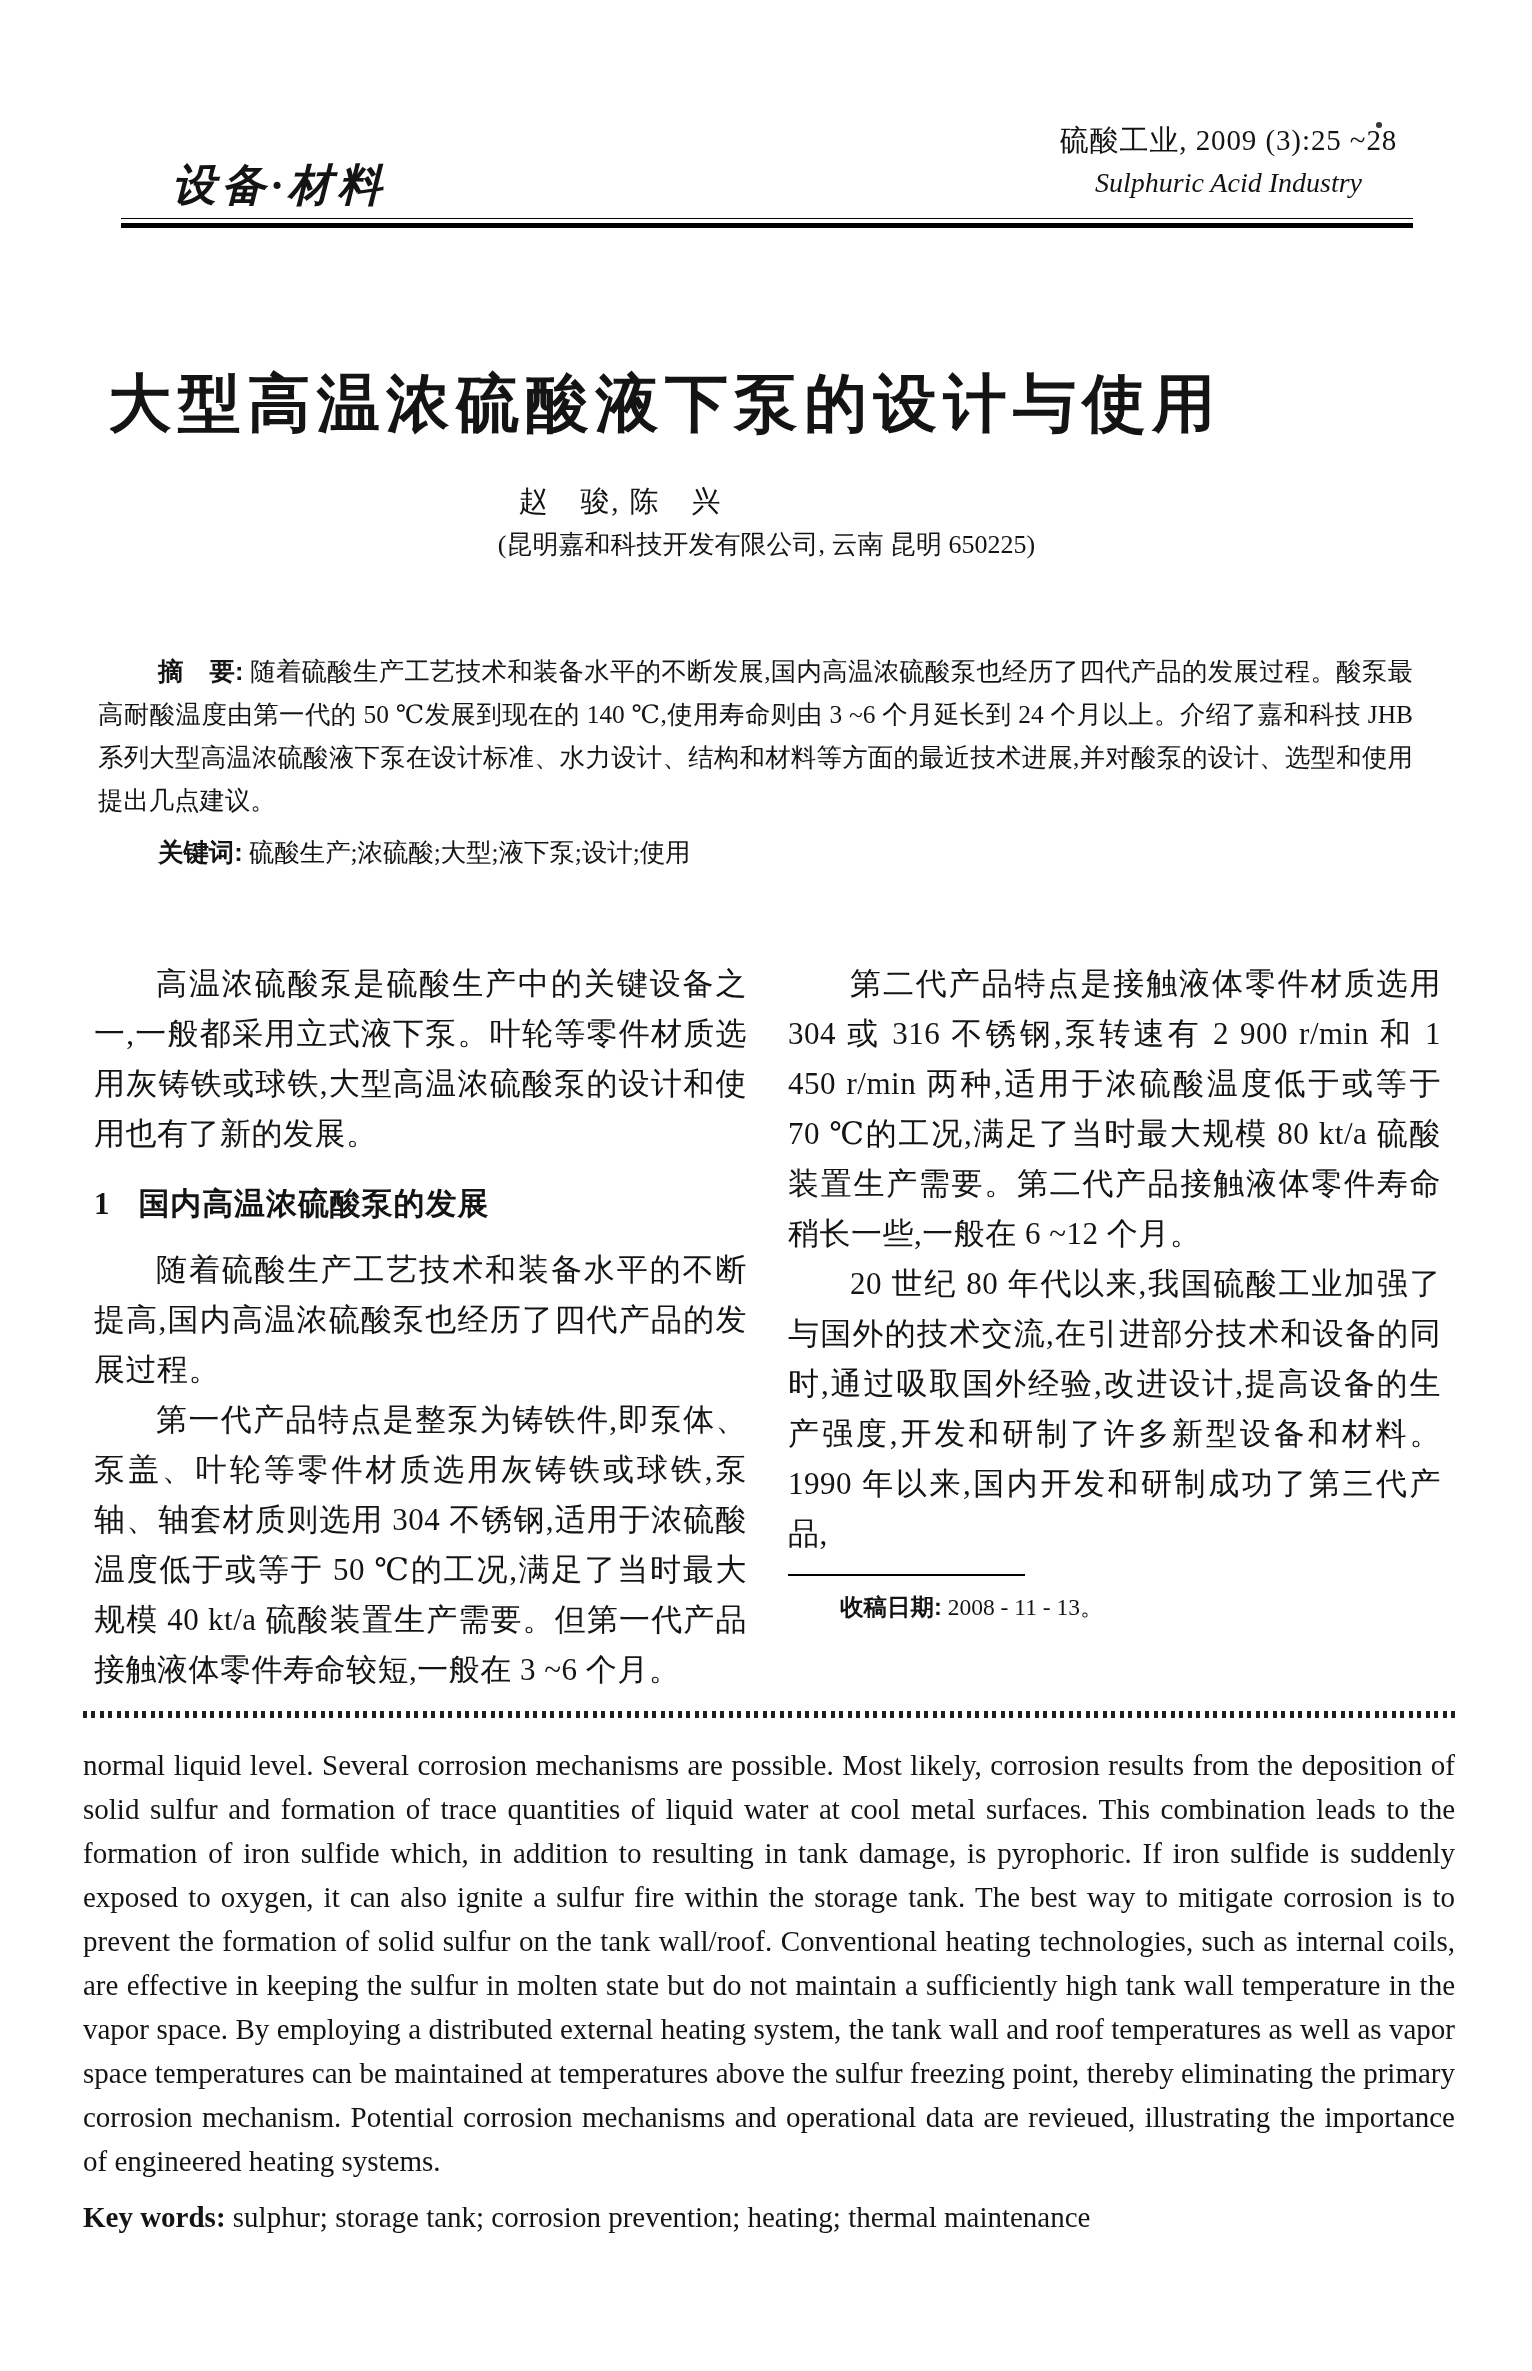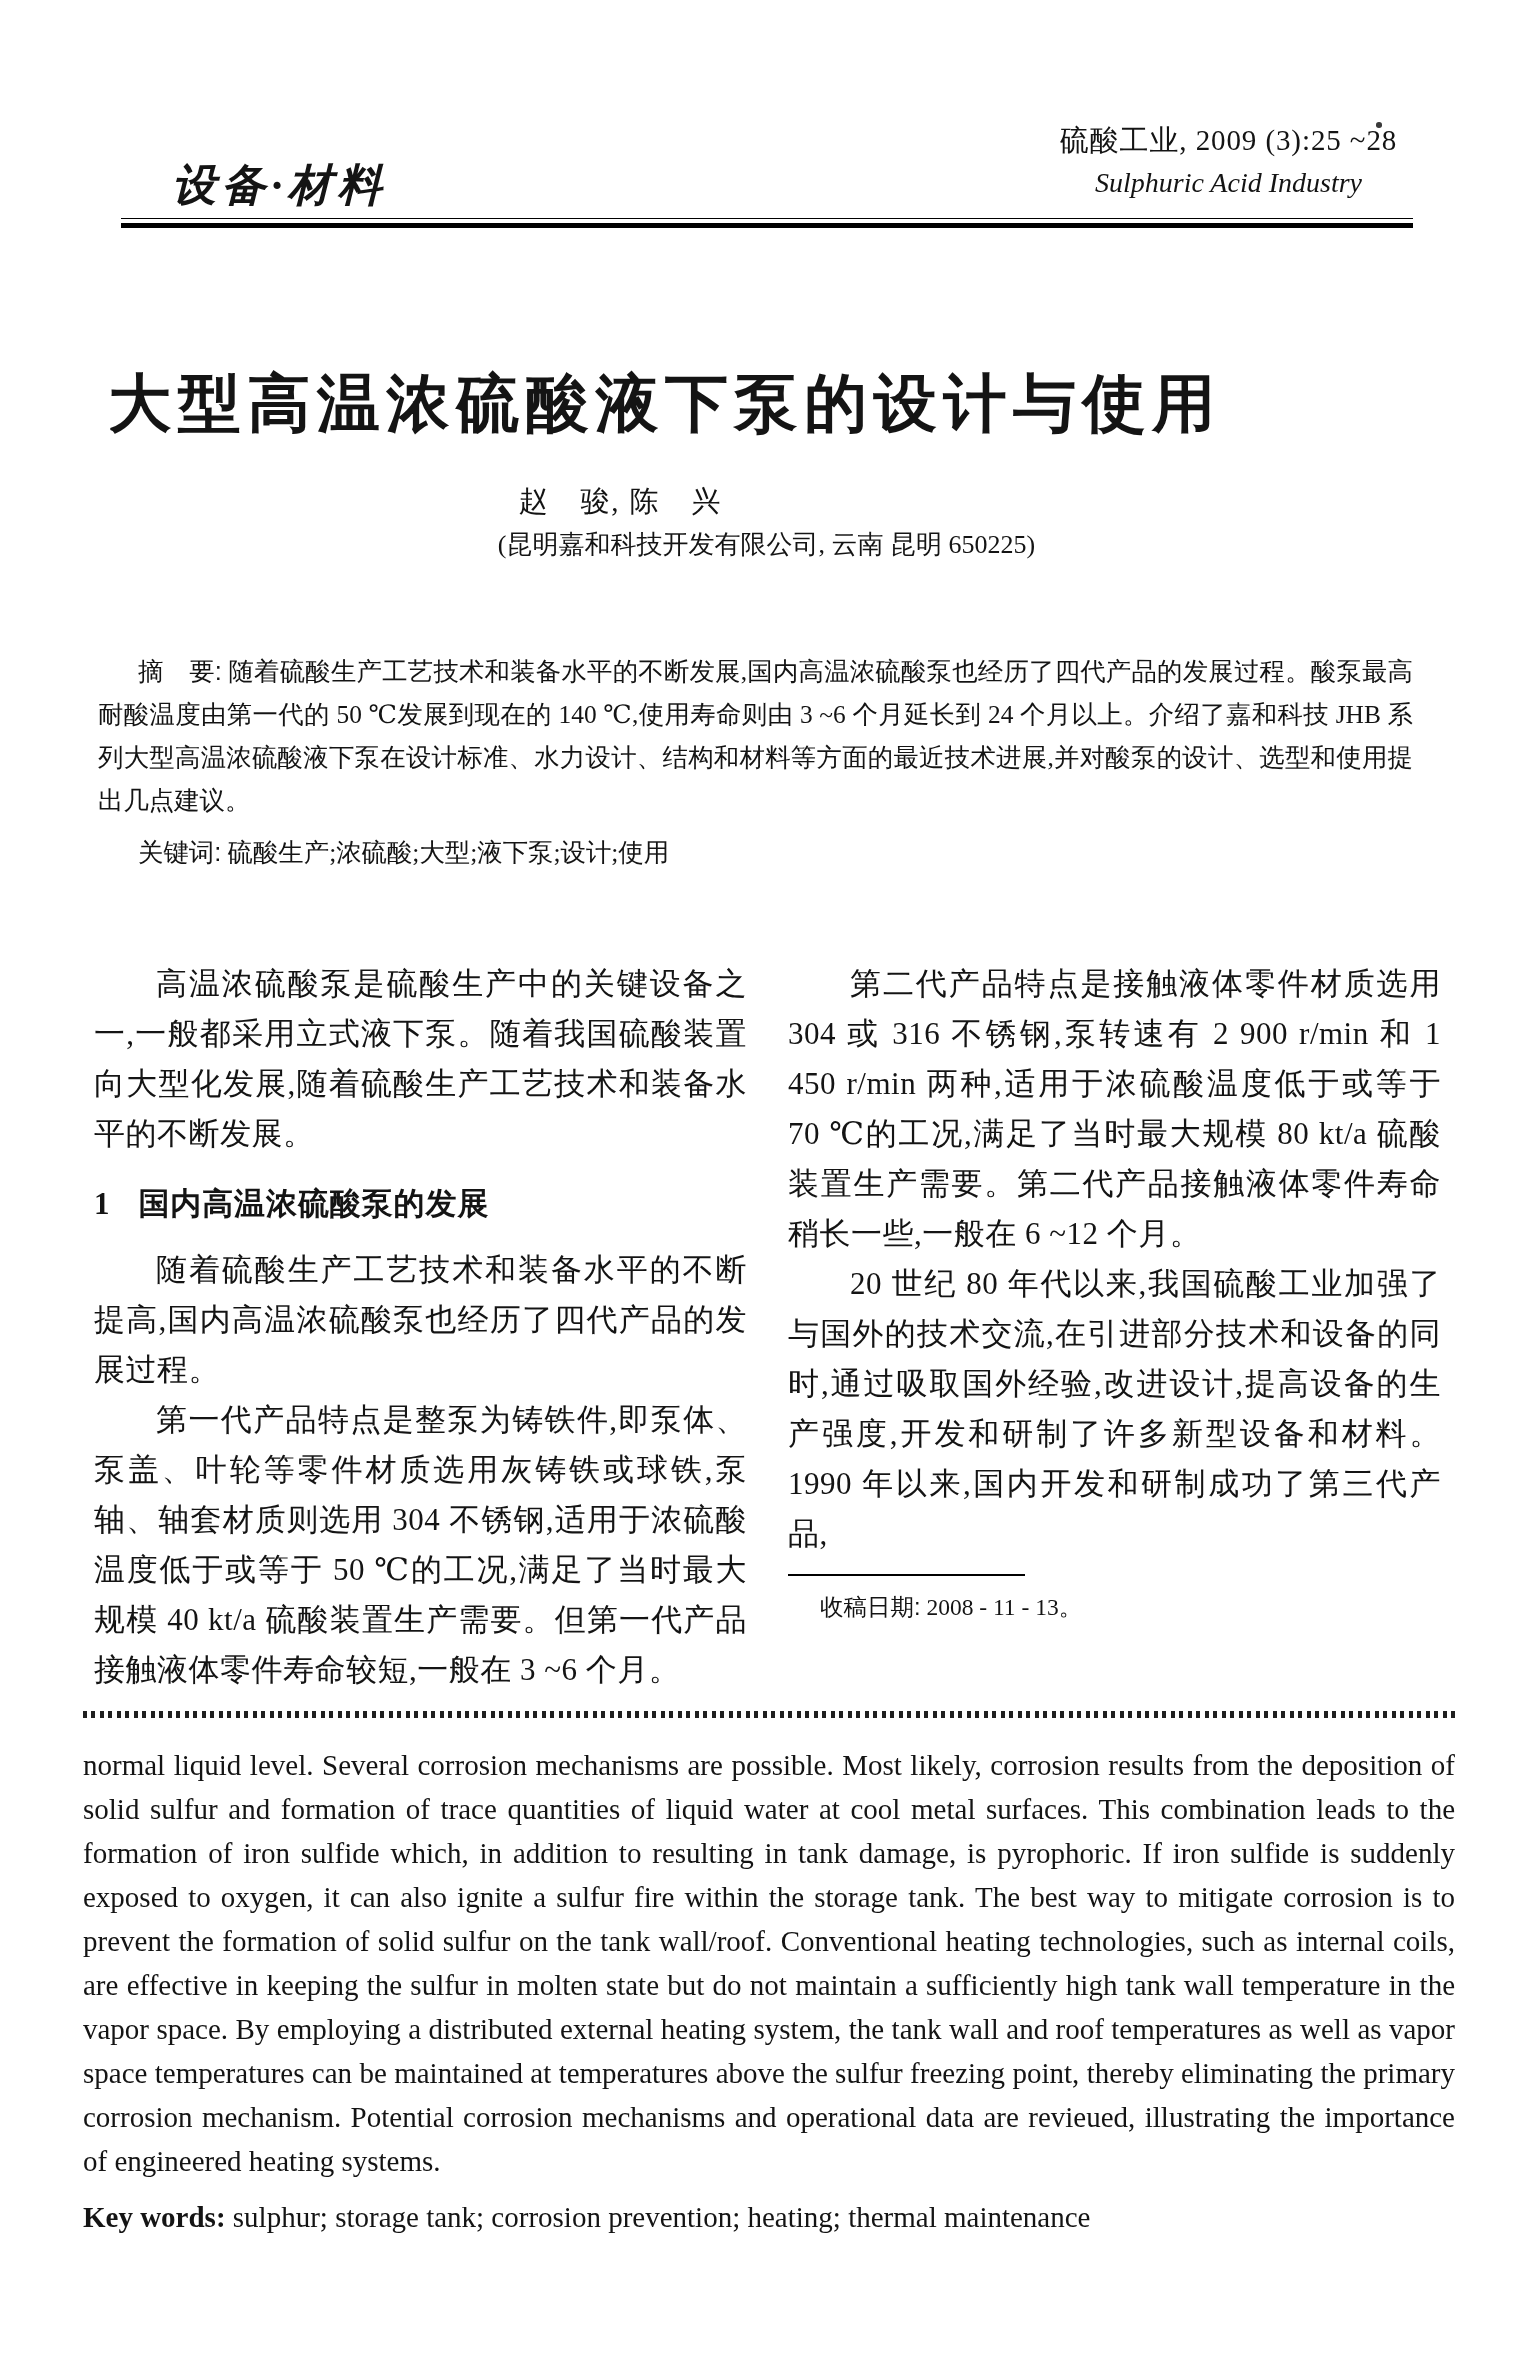--- a/index.html
+++ b/index.html
@@ -44,21 +44,21 @@
   .affiliation{
     position:absolute;left:0;top:527px;width:1533px;
     text-align:center;font-size:26px;
   }
   
   .abstract{
     position:absolute;left:98px;top:650px;width:1315px;
     font-size:25.4px;line-height:43px;text-align:justify;
   }
   .abstract .abs-p{margin:0;text-indent:40px;}
-  .lbl{font-family:"Liberation Sans","DejaVu Sans",sans-serif;font-weight:400;}
+  .lbl{font-family:"Liberation Sans","DejaVu Sans",sans-serif;font-weight:700;margin-left:20px;}
   .meta-line{margin-top:8.5px;text-indent:40px;}
   .clc-line .pair{display:inline-block;margin-right:66px;}
   .clc-line .pair:last-child{margin-right:0;}
   
   .cols{
     position:absolute;left:94px;top:959px;width:1347px;
     display:flex;gap:41px;
   }
   .col{width:653px;font-size:31px;line-height:50px;text-align:justify;letter-spacing:0.5px;}
   .col p{margin:0;text-indent:62px;}
@@ -106,21 +106,21 @@
   <div class="authors">赵　骏, 陈　兴</div>
   <div class="affiliation">(昆明嘉和科技开发有限公司, 云南 昆明 650225)</div>
 
   <div class="abstract">
     <p class="abs-p"><span class="lbl">摘　要:</span><span> 随着硫酸生产工艺技术和装备水平的不断发展,国内高温浓硫酸泵也经历了四代产品的发展过程。酸泵最高耐酸温度由第一代的 50 ℃发展到现在的 140 ℃,使用寿命则由 3 ~6 个月延长到 24 个月以上。介绍了嘉和科技 JHB 系列大型高温浓硫酸液下泵在设计标准、水力设计、结构和材料等方面的最近技术进展,并对酸泵的设计、选型和使用提出几点建议。</span></p>
     <p class="meta-line"><span class="lbl">关键词:</span><span> 硫酸生产;浓硫酸;大型;液下泵;设计;使用</span></p>
   </div>
 
   <div class="cols">
     <div class="col">
-      <p>高温浓硫酸泵是硫酸生产中的关键设备之一,一般都采用立式液下泵。随着我国硫酸装置向大型化发展,随着硫酸生产工艺技术和装备水平的不断发展。</p>
+      <p>高温浓硫酸泵是硫酸生产中的关键设备之一,一般都采用立式液下泵。叶轮等零件材质选用灰铸铁或球铁,大型高温浓硫酸泵的设计和使用也有了新的发展。</p>
       <div class="sec-heading">
         <span class="sec-no">1</span><span>国内高温浓硫酸泵的发展</span>
       </div>
       <p>随着硫酸生产工艺技术和装备水平的不断提高,国内高温浓硫酸泵也经历了四代产品的发展过程。</p>
       <p>第一代产品特点是整泵为铸铁件,即泵体、泵盖、叶轮等零件材质选用灰铸铁或球铁,泵轴、轴套材质则选用 304 不锈钢,适用于浓硫酸温度低于或等于 50 ℃的工况,满足了当时最大规模 40 kt/a 硫酸装置生产需要。但第一代产品接触液体零件寿命较短,一般在 3 ~6 个月。</p>
     </div>
     <div class="col">
       <p>第二代产品特点是接触液体零件材质选用 304 或 316 不锈钢,泵转速有 2 900 r/min 和 1 450 r/min 两种,适用于浓硫酸温度低于或等于 70 ℃的工况,满足了当时最大规模 80 kt/a 硫酸装置生产需要。第二代产品接触液体零件寿命稍长一些,一般在 6 ~12 个月。</p>
       <p>20 世纪 80 年代以来,我国硫酸工业加强了与国外的技术交流,在引进部分技术和设备的同时,通过吸取国外经验,改进设计,提高设备的生产强度,开发和研制了许多新型设备和材料。1990 年以来,国内开发和研制成功了第三代产品,</p>
       <div class="footnote">

